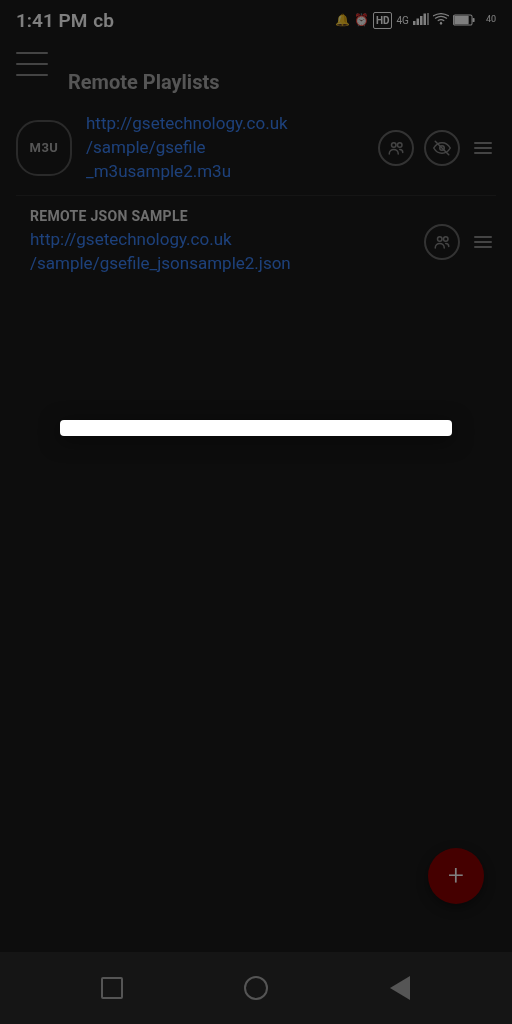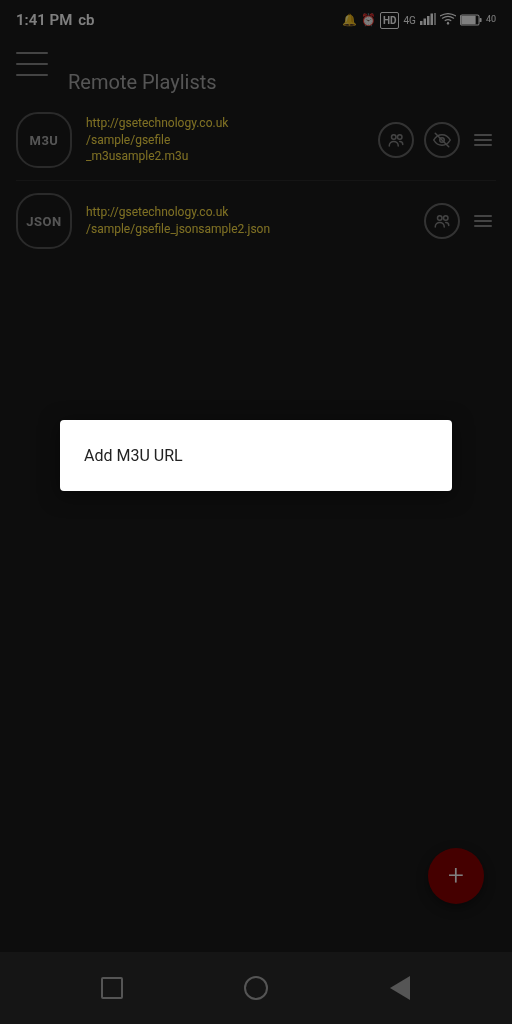--- a/index.html
+++ b/index.html
@@ -20,21 +20,21 @@
       justify-content: space-between;
       align-items: center;
       padding: 8px 16px 4px 16px;
       height: 36px;
       background-color: #1a1a1a;
     }
     .status-left {
       display: flex;
       align-items: center;
       gap: 6px;
-      font-size: 15px;
+      font-size: 19px;
       font-weight: 600;
       color: #ffffff;
     }
     .status-right {
       display: flex;
       align-items: center;
       gap: 4px;
       font-size: 11px;
       color: #ffffff;
     }
@@ -62,21 +62,21 @@
     }
     .toolbar-menu-icon span {
       display: block;
       height: 2px;
       background: #888;
       border-radius: 1px;
     }
     .toolbar-title {
       font-size: 20px;
       color: #aaaaaa;
-      font-weight: 400;
+      font-weight: 700;
       margin-top: 36px;
     }
 
     
     .playlist-list {
       padding: 8px 0;
     }
 
     .playlist-item {
       display: flex;
@@ -108,22 +108,22 @@
 
     .playlist-name {
       font-size: 14px;
       font-weight: 700;
       color: #dddddd;
       letter-spacing: 0.3px;
       margin-bottom: 4px;
     }
 
     .playlist-url {
-      font-size: 12px;
-      color: #fde047;
+      font-size: 17px;
+      color: #3b82f6;
       line-height: 1.4;
     }
 
     .playlist-actions {
       display: flex;
       align-items: center;
       gap: 10px;
       margin-left: 8px;
     }
 
@@ -307,21 +307,21 @@
     <span class="status-icon">
       <svg width="16" height="12" viewBox="0 0 20 15" fill="none">
         <path d="M10 12 L10 12" stroke="#fff" stroke-width="2" stroke-linecap="round"></path>
         <path d="M6.5 9.5 Q10 7 13.5 9.5" stroke="#fff" stroke-width="1.5" fill="none" stroke-linecap="round"></path>
         <path d="M3 6.5 Q10 2 17 6.5" stroke="#fff" stroke-width="1.5" fill="none" stroke-linecap="round"></path>
         <path d="M0.5 3.5 Q10 -2 19.5 3.5" stroke="#fff" stroke-width="1.5" fill="none" stroke-linecap="round"></path>
         <circle cx="10" cy="13" r="1.5" fill="#fff"></circle>
       </svg>
     </span>
 
-    <span class="status-icon" style="display:flex;align-items:flex-start;gap:4px;">
+    <span class="status-icon" style="display:flex;align-items:flex-start;gap:11px;">
       <svg width="22" height="12" viewBox="0 0 26 13" fill="none">
         <rect x="0.5" y="0.5" width="22" height="12" rx="2" stroke="#fff" stroke-width="1.2"></rect>
         <rect x="1.5" y="1.5" width="17" height="10" rx="1" fill="#fff"></rect>
         <rect x="23" y="4" width="2.5" height="5" rx="1" fill="#fff"></rect>
       </svg>
       <span style="font-size:9px;color:#fff;">40</span>
     </span>
   </div>
 </div>
 
@@ -366,24 +366,22 @@
         <span></span>
         <span></span>
         <span></span>
       </div>
     </div>
   </div>
 
   <div class="divider"></div>
 
   <div class="playlist-item">
-    <div class="playlist-badge">
-      <span>JSON</span>
-    </div>
     <div class="playlist-info">
+      <div class="playlist-name">REMOTE JSON SAMPLE</div>
       <div class="playlist-url">http://gsetechnology.co.uk<br>/sample/gsefile_jsonsample2.json</div>
     </div>
     <div class="playlist-actions">
 
       <div class="action-btn">
         <svg viewBox="0 0 24 24" xmlns="http://www.w3.org/2000/svg">
           <circle cx="9" cy="8" r="3" stroke="#888" stroke-width="2" fill="none"></circle>
           <path d="M3 20c0-4 3-6 6-6s6 2 6 6" stroke="#888" stroke-width="2" fill="none" stroke-linecap="round"></path>
           <circle cx="17" cy="8" r="3" stroke="#888" stroke-width="2" fill="none"></circle>
           <path d="M17 14c2 0 4 1.5 4 4" stroke="#888" stroke-width="2" fill="none" stroke-linecap="round"></path>
@@ -396,21 +394,20 @@
         <span></span>
       </div>
     </div>
   </div>
 
 </div>
 
 <div class="popup-overlay"></div>
 
 <div class="popup-menu">
-  <div class="popup-item">Add M3U URL</div>
 </div>
 
 <div class="fab">
   <span class="fab-icon">+</span>
 </div>
 
 <div class="nav-bar">
   <div class="nav-btn">
     <div class="nav-square"></div>
   </div>

